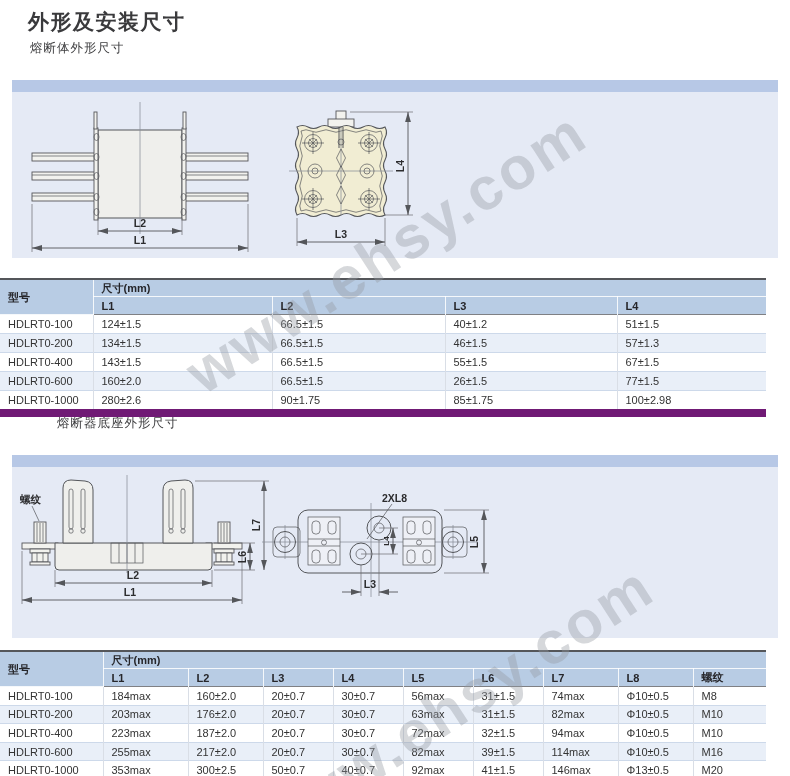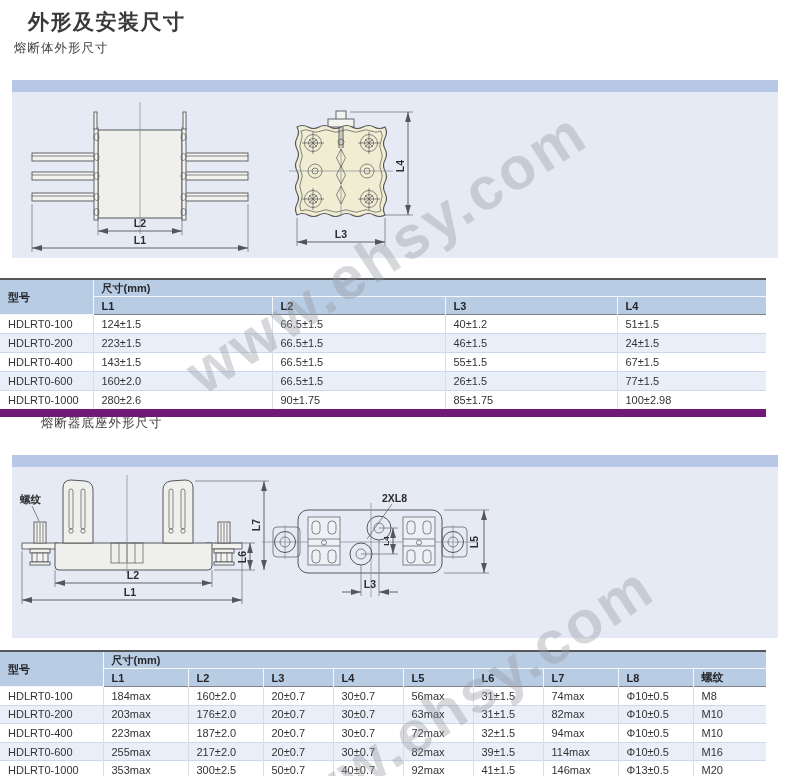--- a/index.html
+++ b/index.html
@@ -2,21 +2,21 @@
 <html><head>
 <meta charset="utf-8">
 <style>
   html,body{margin:0;padding:0;}
   body{
     width:790px;height:776px;position:relative;overflow:hidden;background:#fff;
     font-family:"Liberation Sans","DejaVu Sans",sans-serif;color:#333;
   }
   .page-title{position:absolute;left:28px;top:8px;font-size:21px;font-weight:bold;
     color:#3a3a3c;letter-spacing:1.5px;}
-  .sub-title{position:absolute;left:14px;font-size:12.5px;color:#3c3c3e;letter-spacing:1px;}
+  .sub-title{position:absolute;left:30px;font-size:12.5px;color:#3c3c3e;letter-spacing:1px;}
   #sub1{top:40px;} #sub2{top:415px;margin-left:27px;}
 
   .panel{position:absolute;left:12px;width:766px;background:#e5eaf5;}
   #panel1{top:80px;height:178px;}
   #panel2{top:455px;height:183px;}
   .band{height:12px;background:#b7c8e6;}
   .panel svg{display:block;}
 
   svg .ln{stroke:#54565a;stroke-width:1;fill:none;}
   svg .fill-body{fill:#efefec;stroke:#54565a;stroke-width:1;}
@@ -205,24 +205,24 @@
   <tbody>
     <tr>
       <td>HDLRT0-100</td>
       <td>124±1.5</td>
       <td>66.5±1.5</td>
       <td>40±1.2</td>
       <td>51±1.5</td>
     </tr>
     <tr>
       <td>HDLRT0-200</td>
-      <td>223±1.5</td>
+      <td>134±1.5</td>
       <td>66.5±1.5</td>
       <td>46±1.5</td>
-      <td>24±1.5</td>
+      <td>57±1.3</td>
     </tr>
     <tr>
       <td>HDLRT0-400</td>
       <td>143±1.5</td>
       <td>66.5±1.5</td>
       <td>55±1.5</td>
       <td>67±1.5</td>
     </tr>
     <tr>
       <td>HDLRT0-600</td>

